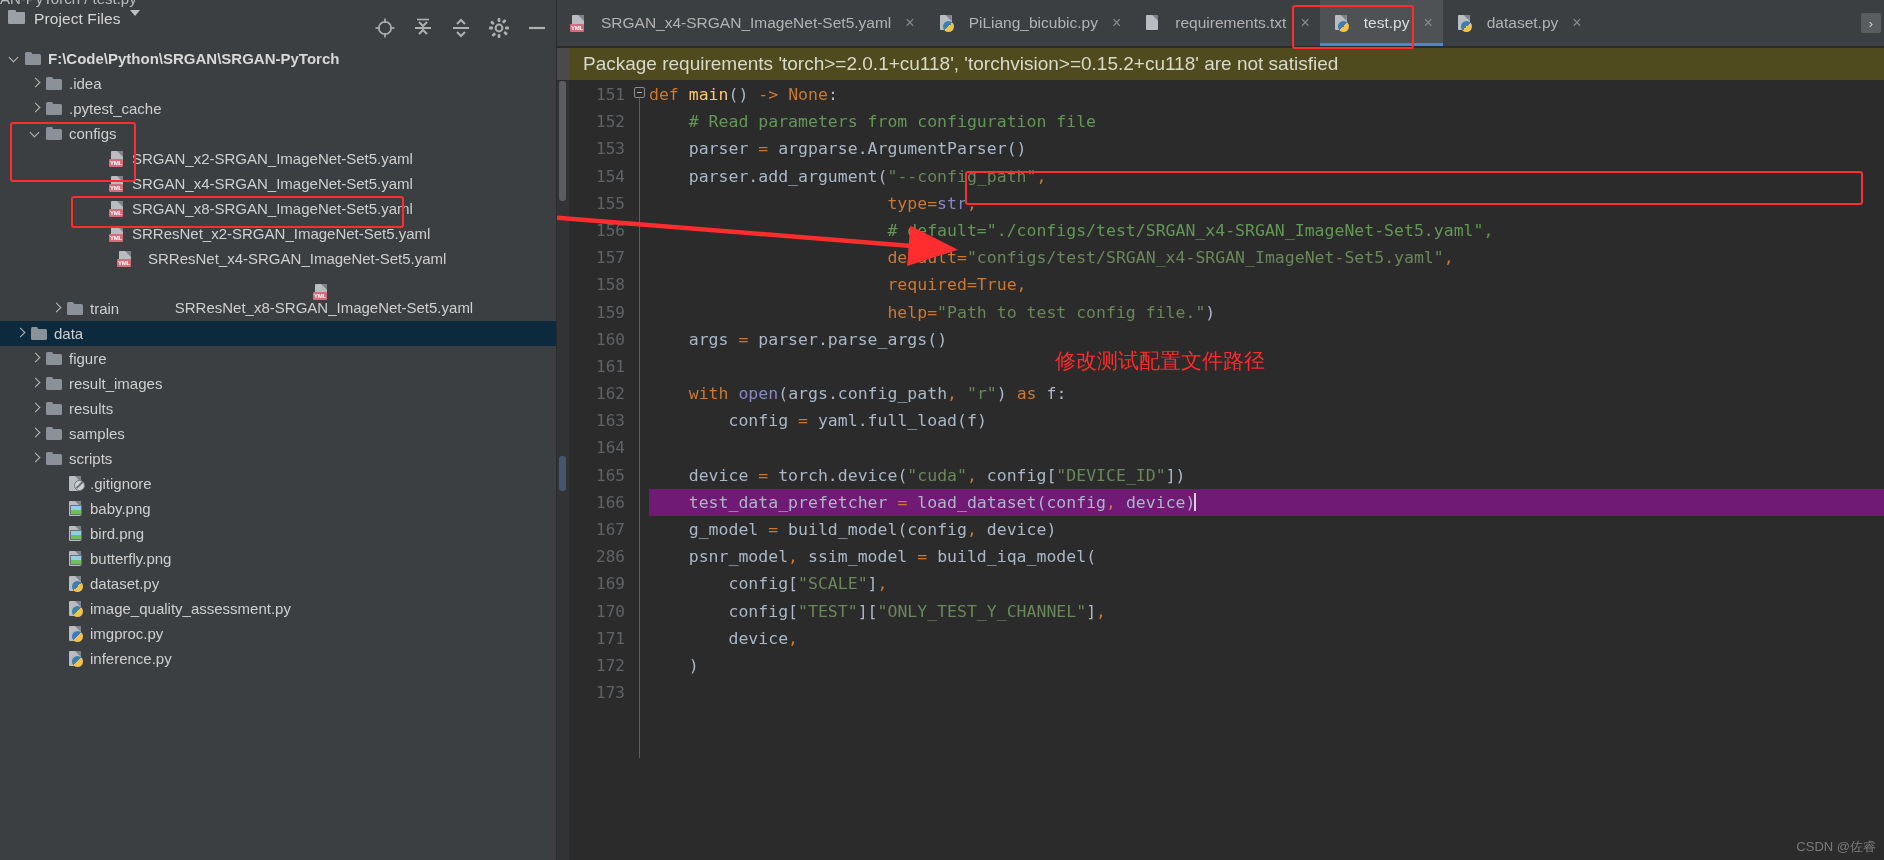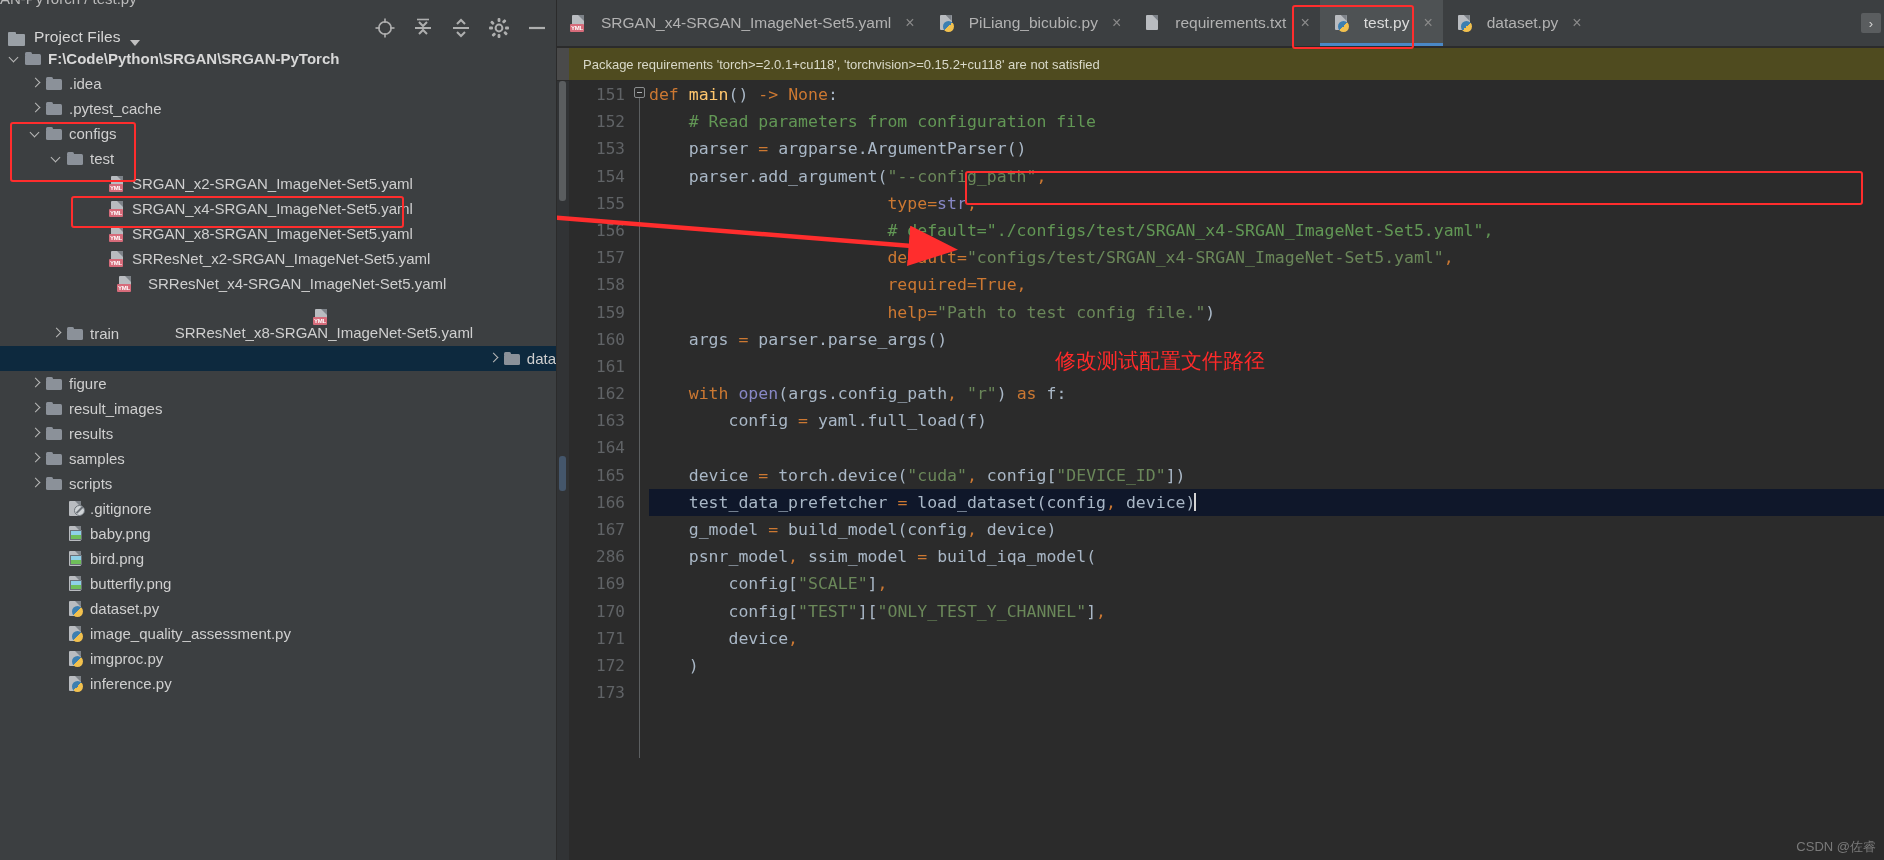--- a/index.html
+++ b/index.html
@@ -18,21 +18,21 @@
     white-space:nowrap;
   }
   .breadcrumb .crumb{position:absolute;top:-10px;left:0;}
 
   
   .project-panel{
     position:absolute;left:0;top:10px;width:556px;height:850px;
     background:#3c3f41;
   }
   .panel-header{
-    position:relative;height:36px;display:flex;align-items:flex-end;
+    position:relative;height:36px;display:flex;align-items:flex-start;
     padding-left:8px;
   }
   .folder-ico{
     width:18px;height:14px;margin-right:8px;flex:0 0 auto;position:relative;
   }
   .folder-ico:before{
     content:"";position:absolute;left:0;top:2px;width:17px;height:12px;
     background:#9aa0a6;border-radius:1px;
   }
   .folder-ico:after{
@@ -151,21 +151,21 @@
     align-items:center;justify-content:center;background:#3c3f41;
   }
   .tab-scroll .arw{
     width:20px;height:20px;background:#5a5d5f;border-radius:2px;color:#d4d4d4;
     font-size:13px;display:flex;align-items:center;justify-content:center;
   }
 
   
   .notif{
     position:absolute;left:12px;top:48px;width:1315px;height:32px;
-    background:#4f4b1f;color:#d9d9c9;font-size:13px;
+    background:#4f4b1f;color:#d9d9c9;font-size:19px;
     display:flex;align-items:center;padding-left:14px;box-sizing:border-box;
   }
   .notif-gutter{
     position:absolute;left:0;top:48px;width:12px;height:32px;background:#4a4a4a;
   }
 
   
   .codearea{
     position:absolute;left:0;top:81px;width:1327px;height:779px;background:#2b2b2b;
     overflow:hidden;
@@ -190,21 +190,21 @@
     content:"";position:absolute;left:2px;top:4px;width:5px;height:1px;background:#b0b3b5;
   }
   .foldline{position:absolute;left:8px;top:17px;width:1px;height:660px;background:#5c5f61;}
 
   .code{
     position:absolute;left:92px;top:0;width:1235px;height:779px;
     font-family:"DejaVu Sans Mono",monospace;font-size:16.5px;
     white-space:pre;
   }
   .cl{height:27.2px;line-height:27.2px;color:#a9b7c6;}
-  .cl.hl{background:#0f172a;}
+  .cl.hl{background:#701a75;}
   .kw{color:#cc7832;}
   .fn{color:#ffc66d;}
   .cm{color:#629755;}
   .str{color:#6a8759;}
   .bi{color:#8888c6;}
   .plain{color:#a9b7c6;}
   .caret{
     display:inline-block;width:2px;height:18px;background:#d4d4d4;
     vertical-align:-3px;margin-left:-1px;
   }
@@ -297,25 +297,20 @@
         <div class="row" style="padding-left: 29px;">
           <span class="chev r"></span>
           <span class="fi folder"></span>
           <span class="lbl">.pytest_cache</span>
         </div>
         <div class="row" style="padding-left: 29px;">
           <span class="chev d"></span>
           <span class="fi folder"></span>
           <span class="lbl">configs</span>
         </div>
-        <div class="row" style="padding-left: 50px;">
-          <span class="chev d"></span>
-          <span class="fi folder"></span>
-          <span class="lbl">test</span>
-        </div>
         <div class="row" style="padding-left: 92px;">
           <span class="chev"></span>
           <span class="fi file">
             <span class="pg"></span>
             <span class="corner"></span>
             <span class="badge yml">YML</span>
           </span>
           <span class="lbl">SRGAN_x2-SRGAN_ImageNet-Set5.yaml</span>
         </div>
         <div class="row" style="padding-left: 92px;">
@@ -361,21 +356,21 @@
             <span class="corner"></span>
             <span class="badge yml">YML</span>
           </span>
           <span class="lbl">SRResNet_x8-SRGAN_ImageNet-Set5.yaml</span>
         </div>
         <div class="row" style="padding-left: 50px;">
           <span class="chev r"></span>
           <span class="fi folder"></span>
           <span class="lbl">train</span>
         </div>
-        <div class="row sel" style="padding-left: 14px; justify-content: flex-end;">
+        <div class="row sel" style="padding-left: 14px;">
           <span class="chev r"></span>
           <span class="fi folder"></span>
           <span class="lbl">data</span>
         </div>
         <div class="row" style="padding-left: 29px;">
           <span class="chev r"></span>
           <span class="fi folder"></span>
           <span class="lbl">figure</span>
         </div>
         <div class="row" style="padding-left: 29px;">

